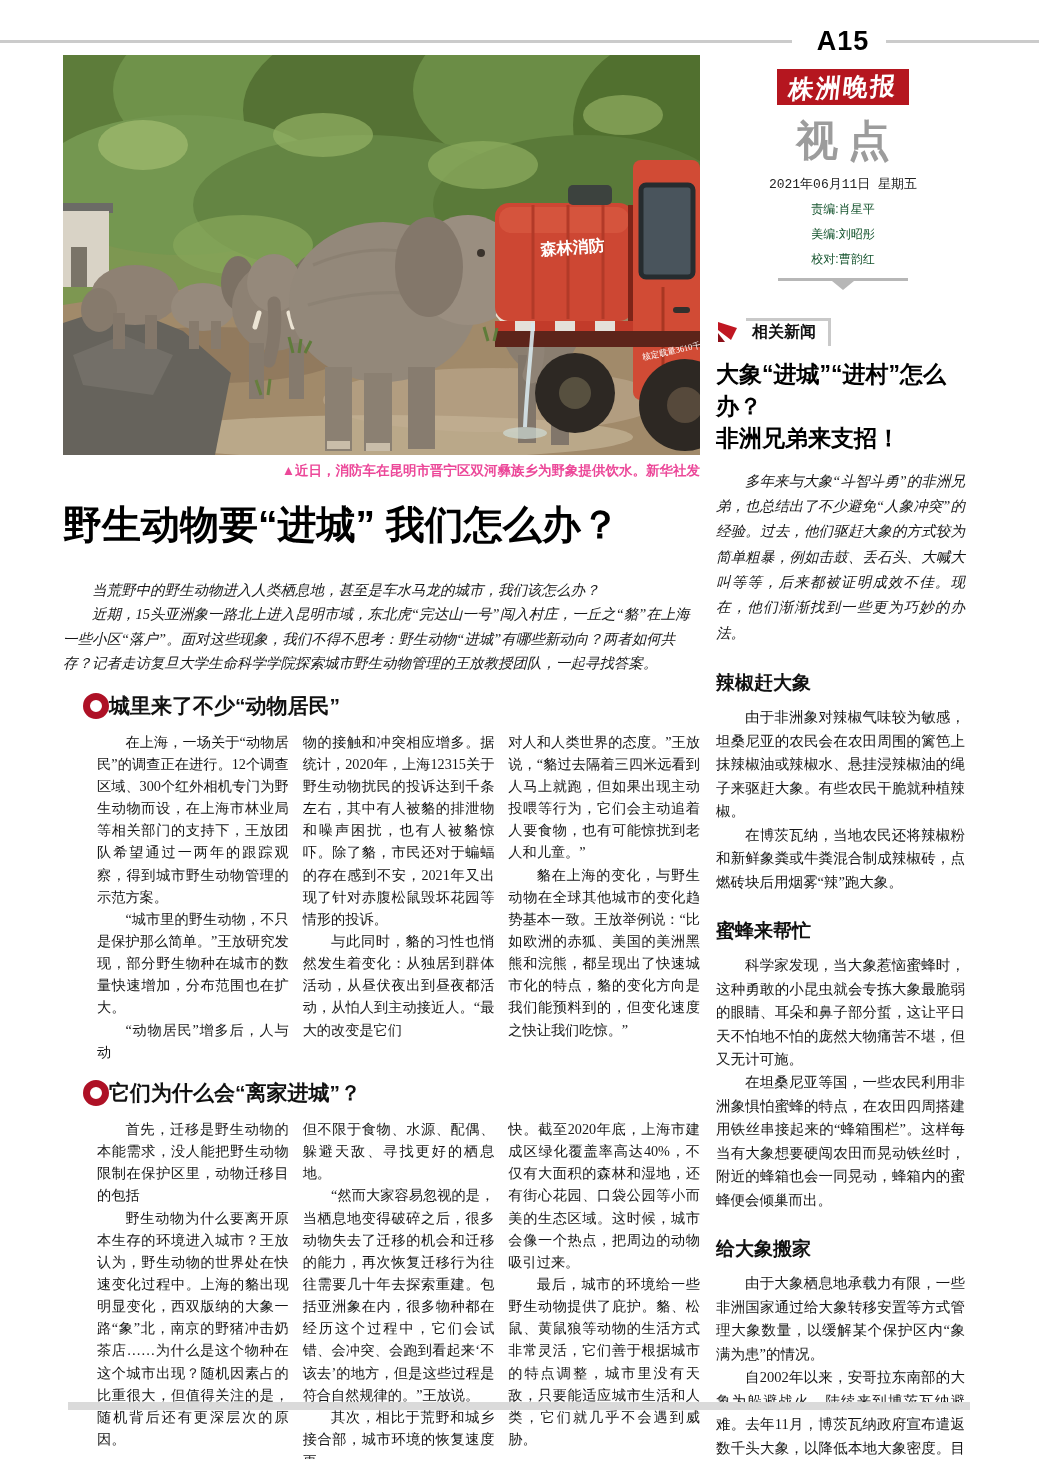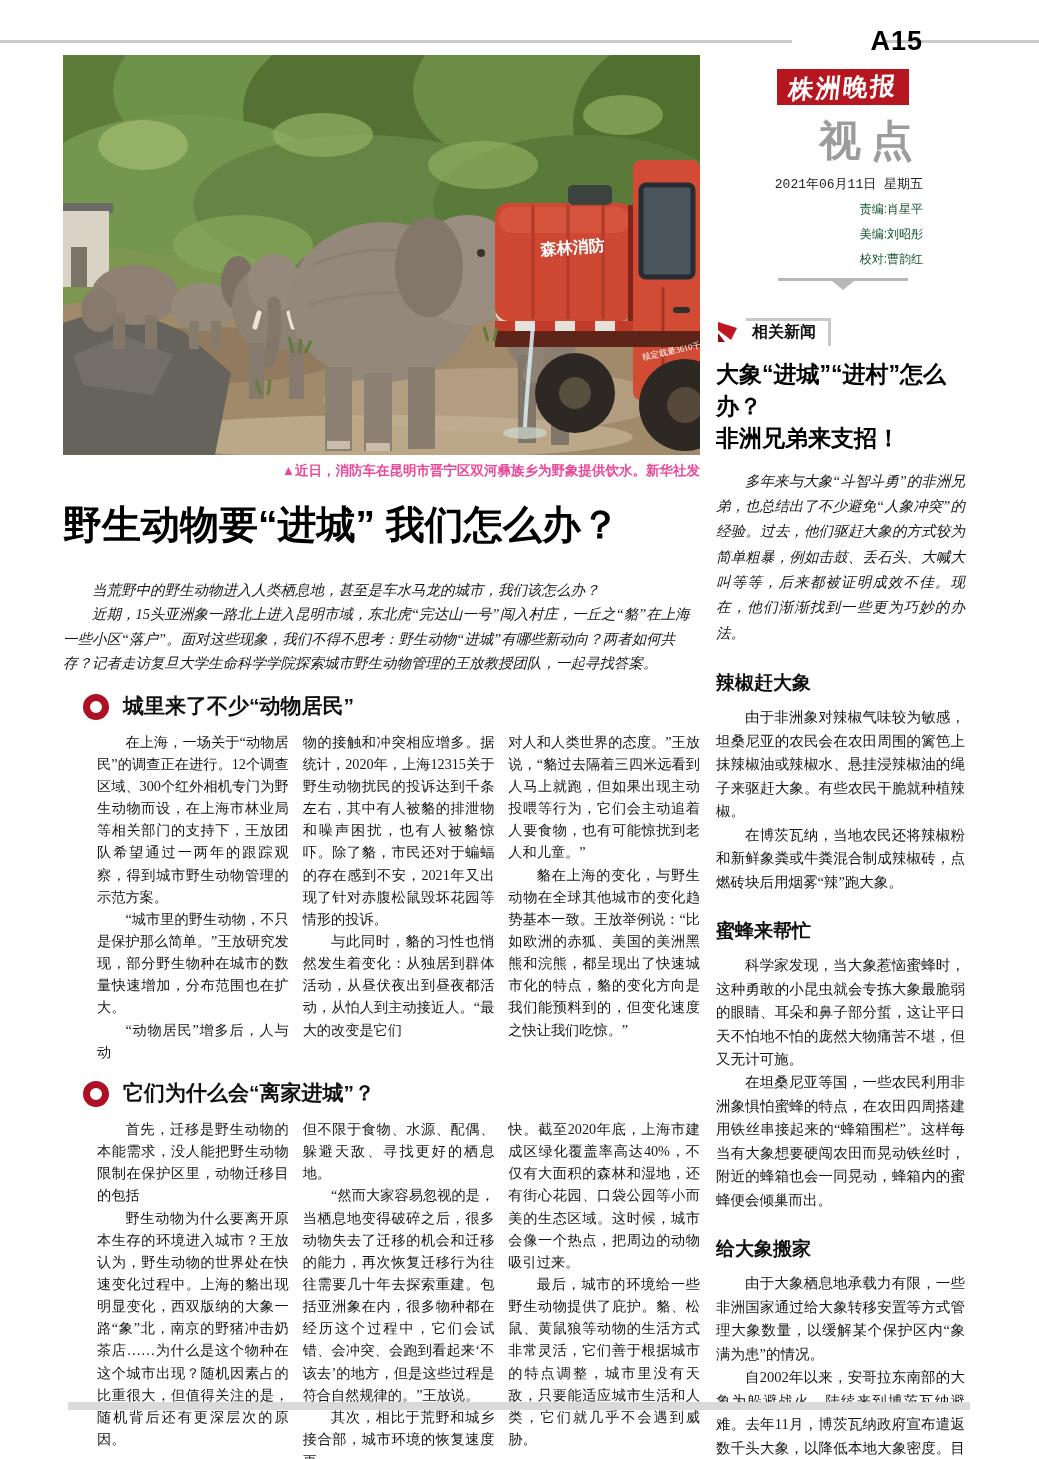--- a/index.html
+++ b/index.html
@@ -3,21 +3,21 @@
 <meta charset="utf-8">
 <style>
   html,body{margin:0;padding:0;background:#ffffff;}
   .page{position:relative;width:1039px;height:1459px;background:#fff;overflow:hidden;
         font-family:"Liberation Serif",serif;color:#161616;}
   .rule{position:absolute;background:#cbcbcb;height:3px;top:40px;}
   .rule-left{left:0;width:792px;}
   .rule-right{left:886px;width:153px;}
 
   
-  .masthead{position:absolute;left:763px;top:26px;width:160px;text-align:right;}
+  .masthead{position:absolute;left:763px;top:26px;width:160px;text-align:center;}
   .page-number{font-family:"Liberation Sans",sans-serif;font-size:27px;font-weight:800;
                letter-spacing:1px;color:#000;}
   .brand-box{margin:12px auto 0;width:132px;height:36px;background:#b5161f;
              display:flex;align-items:center;justify-content:center;}
   .brand-box span{color:#fff;font-size:25px;font-weight:900;letter-spacing:2px;
                   transform:skewX(-8deg) rotate(-2deg);font-family:"Liberation Serif",serif;}
   .section-name{margin-top:8px;font-size:42px;font-weight:900;color:#9c9c9c;
                 letter-spacing:10px;text-indent:10px;font-family:"Liberation Serif",serif;}
   .issue-date{margin-top:6px;font-size:13px;color:#222;font-family:Liberation Mono, monospace;}
   .staff-line{font-size:12px;color:#14532d;margin-top:8px;font-family:"Liberation Sans",sans-serif;}
@@ -31,21 +31,21 @@
   .main{position:absolute;left:63px;top:55px;width:637px;}
   .photo{display:block;width:637px;height:400px;}
   .caption{margin-top:7px;text-align:right;font-size:13.5px;font-weight:600;
            font-family:"Liberation Sans",sans-serif;color:#ec4899;}
   .headline{margin-top:18px;font-family:"Liberation Sans",sans-serif;font-size:39px;
             font-weight:900;color:#000;letter-spacing:0;white-space:nowrap;}
   .intro{margin-top:16px;font-style:italic;font-size:14.5px;line-height:1.68;}
   .intro p{margin:0;text-indent:2em;}
   .sections{margin-top:6px;}
   .article-section{margin-top:16px;}
-  .section-header{display:flex;align-items:flex-end;gap:14px;padding-left:20px;}
+  .section-header{display:flex;align-items:center;padding-left:20px;}
   .ring{width:12px;height:12px;border:7px solid #ae1126;border-radius:50%;background:#fff;flex:0 0 auto;}
   .section-title{font-family:"Liberation Sans",sans-serif;font-size:21px;font-weight:800;color:#111;}
   .section-columns{display:flex;gap:14px;margin-top:11px;padding-left:34px;}
   .col{flex:1 1 0;}
   .col p{margin:0;font-size:14.2px;line-height:1.56;text-align:justify;text-indent:2em;}
   .col p.cont{text-indent:0;}
 
   
   .sidebar{position:absolute;left:716px;top:318px;width:249px;}
   .related-tag{display:flex;align-items:center;gap:6px;text-align:right;}

